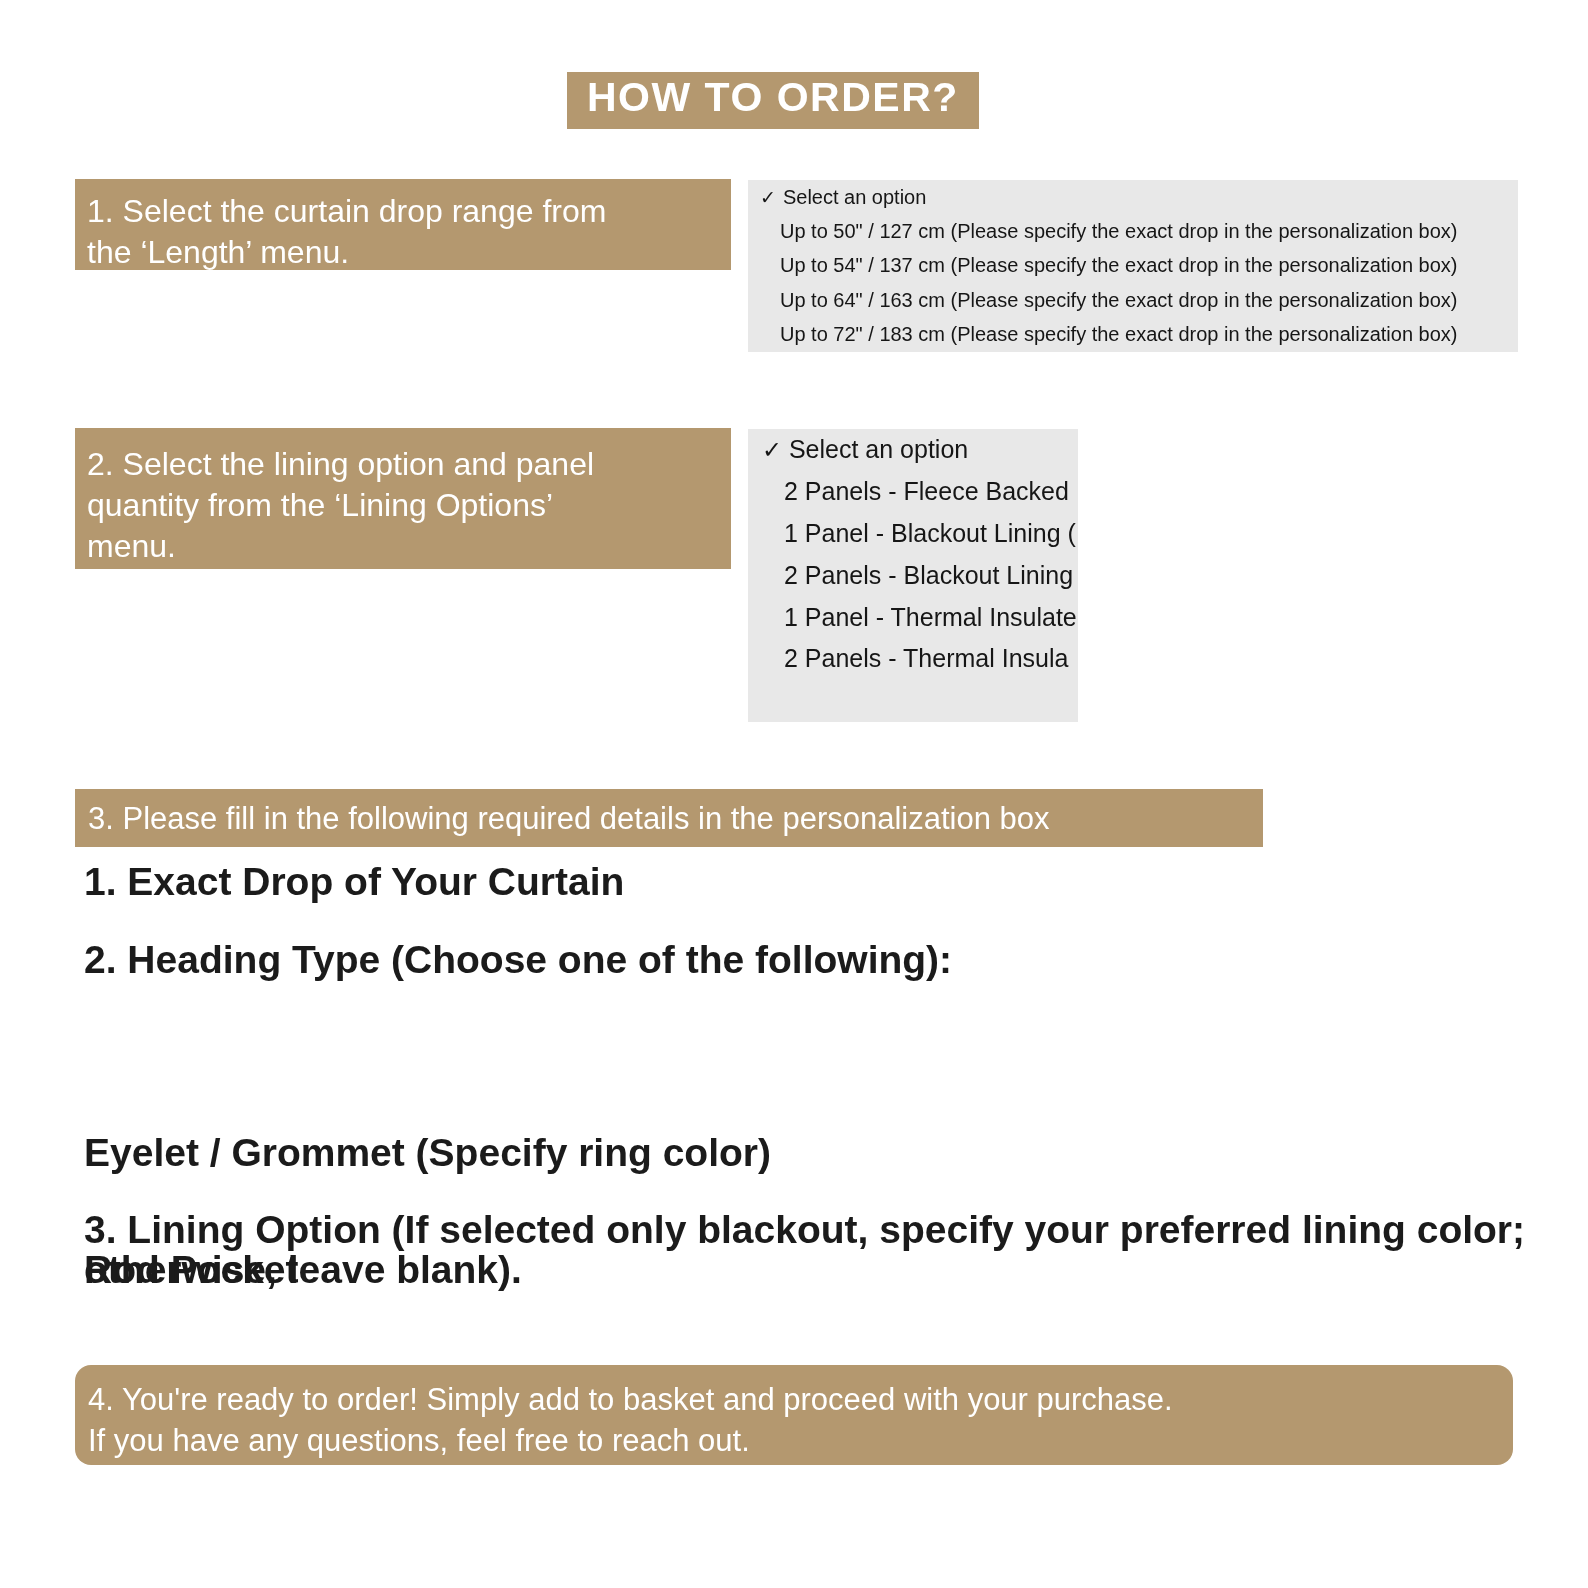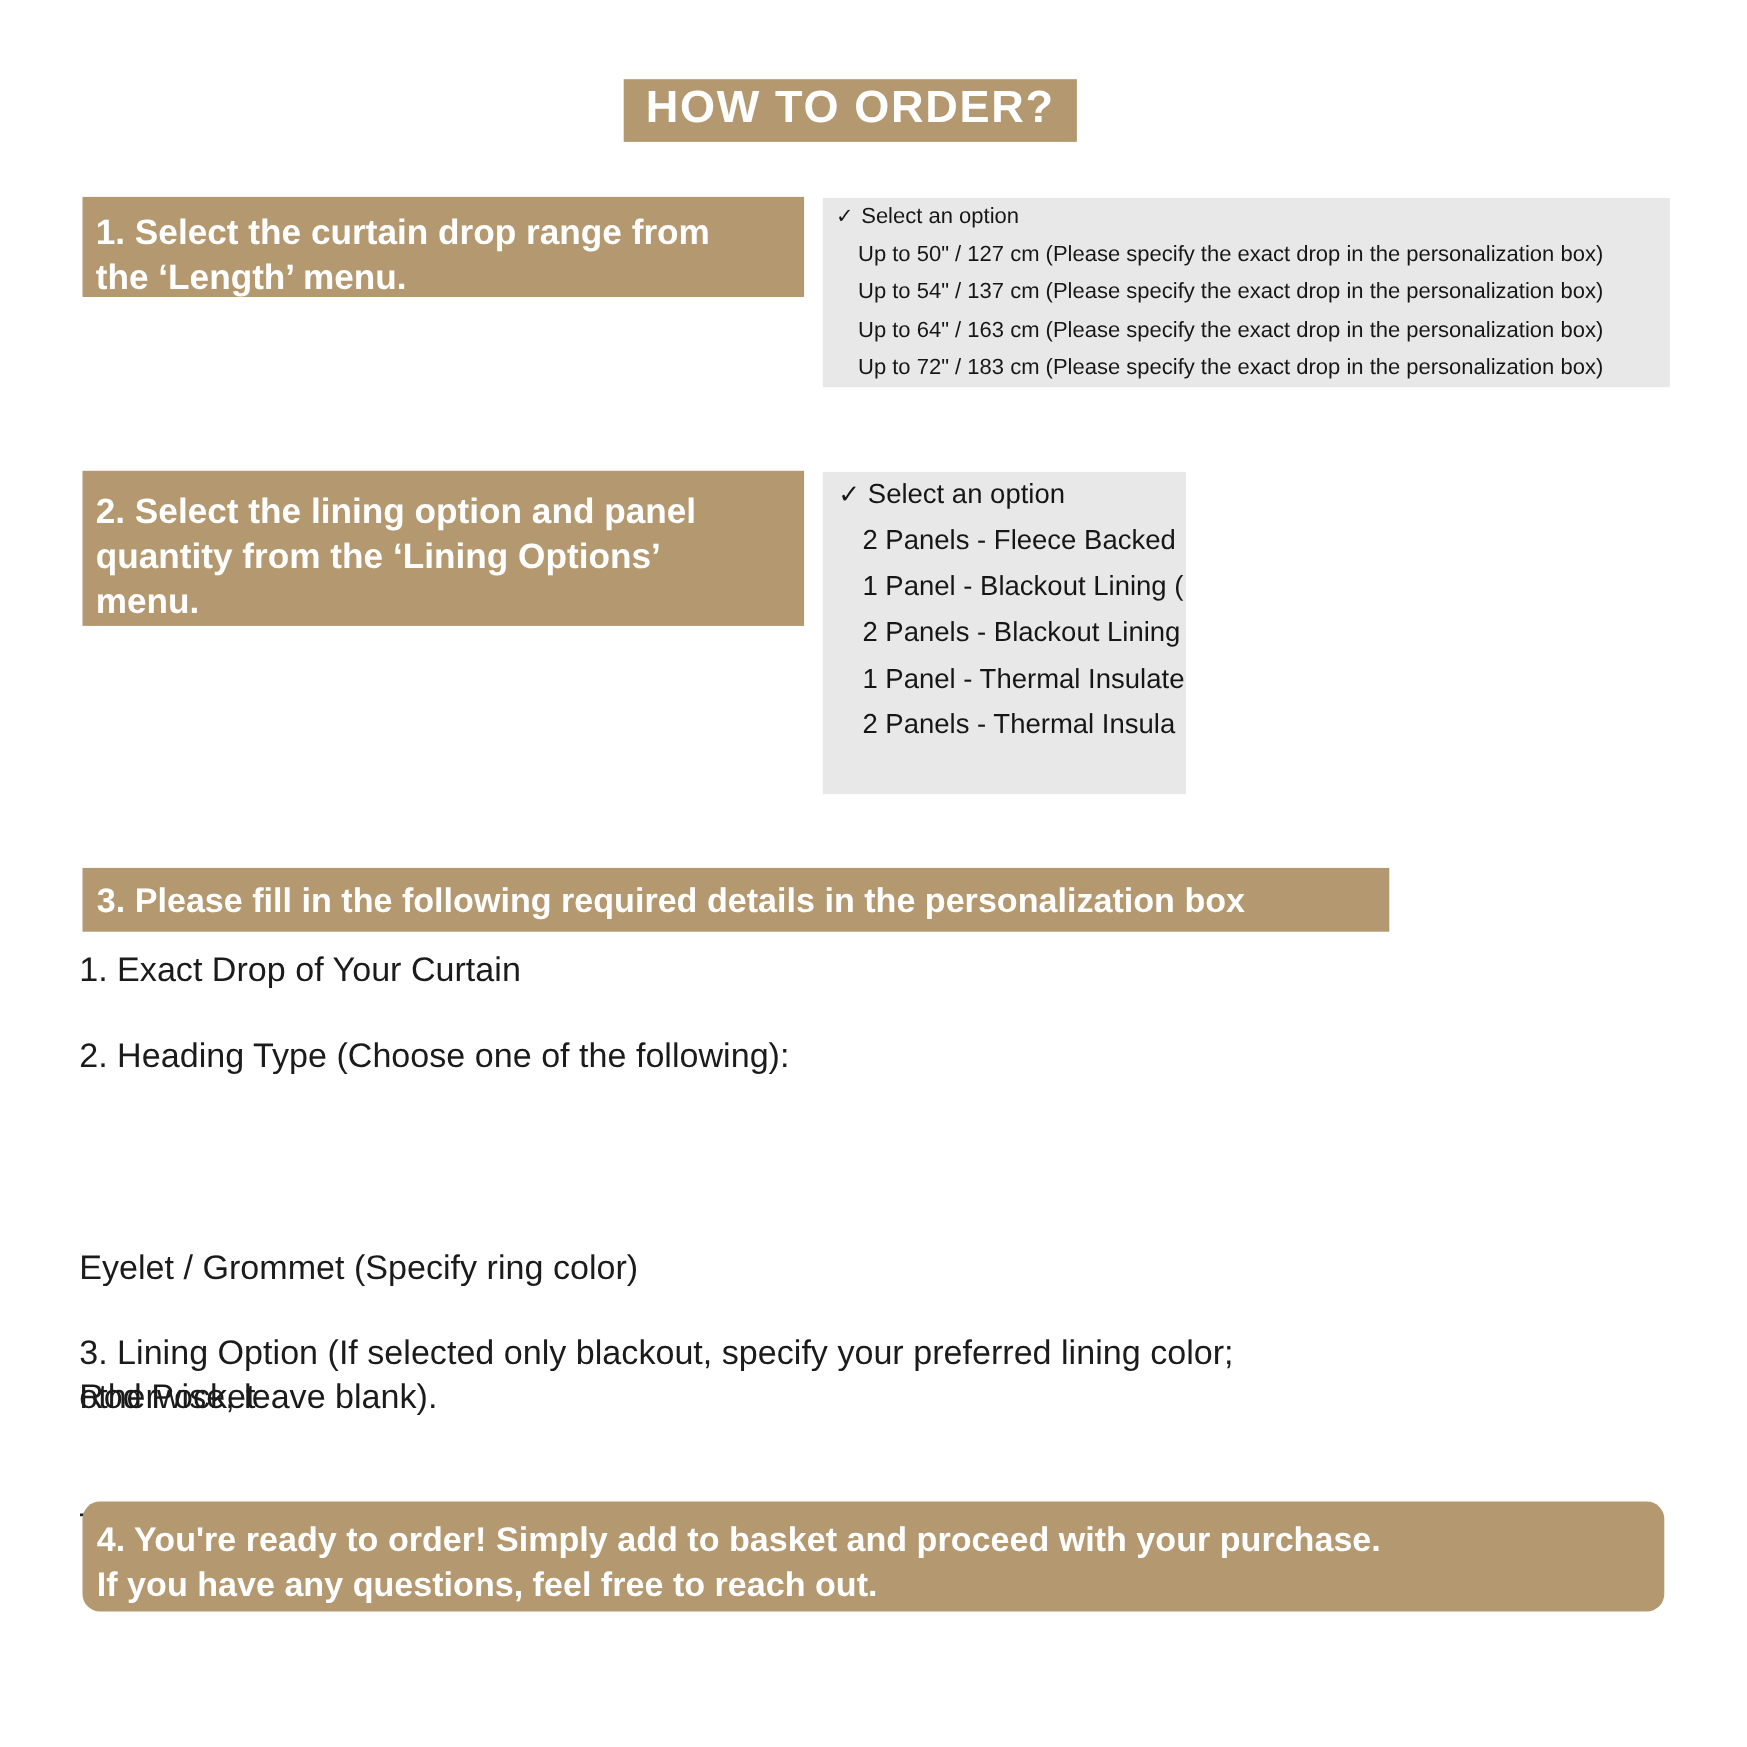--- a/index.html
+++ b/index.html
@@ -19,21 +19,21 @@
   .title{
     position:absolute;left:567px;top:72px;
     background:var(--tan);color:var(--white);
     font-size:41px;font-weight:bold;letter-spacing:1.5px;
     padding:2px 20px 8px 20px;
     white-space:nowrap;
   }
   .step-box{
     position:absolute;
     background:var(--tan);color:var(--white);
-    font-weight:bold;font-size:32px;line-height:41px;
+    font-weight:normal;font-size:32px;line-height:41px;
     white-space:pre-line;
     box-sizing:border-box;
   }
   .step1{left:75px;top:179px;width:656px;height:91px;padding:12px 8px 8px 12px;}
   .step2{left:75px;top:428px;width:656px;height:141px;padding:16px 8px 8px 12px;}
   .step3{
     left:75px;top:789px;width:1188px;height:58px;
     display:flex;align-items:center;padding-left:13px;
     font-size:31px;white-space:nowrap;
   }
@@ -50,23 +50,23 @@
   .dd-row{
     display:flex;align-items:center;
     white-space:nowrap;overflow:hidden;
   }
   .dd-length .dd-row{height:34.4px;padding-left:32px;}
   .dd-length .dd-selected{padding-left:12px;}
   .dd-lining .dd-row{height:41.8px;padding-left:36px;}
   .dd-lining .dd-selected{padding-left:14px;}
   .check{margin-right:7px;font-size:0.95em;}
   .detail{
-    position:absolute;left:72px;
+    position:absolute;left:84px;
     color:var(--text_dark);
-    font-weight:normal;font-size:31px;line-height:39px;
+    font-weight:bold;font-size:39px;line-height:39px;
     white-space:pre-line;
   }
   .d-item1{top:862px;}
   .d-item2{top:940px;}
   .d-heading-options{top:1016px;}
   .d-item3{top:1210px;line-height:40px;}
 </style>
 </head>
 <body>
 

